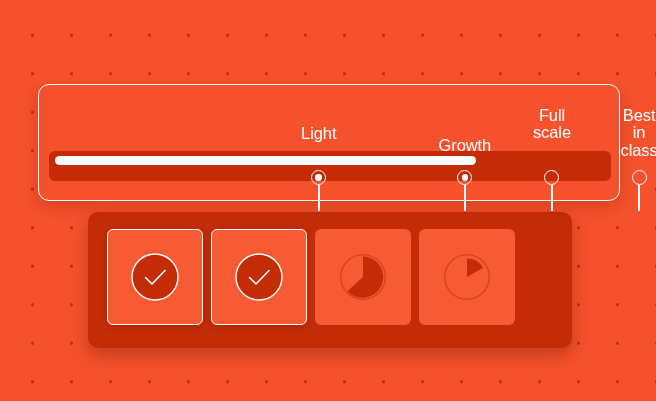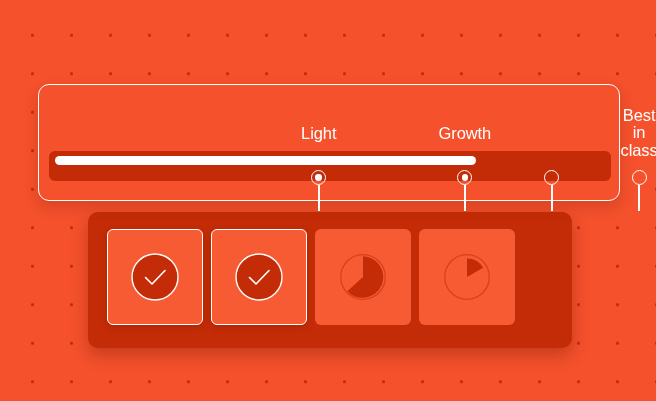--- a/index.html
+++ b/index.html
@@ -170,21 +170,23 @@
         </span>
       </div>
 
     </div>
   </div>
 
   <div id="slider-panel">
 
     <div id="labels-layer">
       <div class="tick-label" style="left: 279.76px; top: 40px; text-align: center;">Light</div>
-      <div class="tick-label" style="left: 425.88px; top: 40px;">Growth</div>
+      <div class="tick-label" style="left: 425.88px; top: 52px;">Growth</div>
+      <div class="tick-label" style="left: 512.99px; top: 22px;">Full
+scale</div>
       <div class="tick-label" style="left: 600.1px; top: 22px;">Best in
 class</div>
     </div>
 
     <div id="track">
       <div id="track-fill" style="width: 420.74px;"></div>
     </div>
 
     <div class="marker filled" style="left: 279.76px;">
       <span class="marker-dot"></span>

